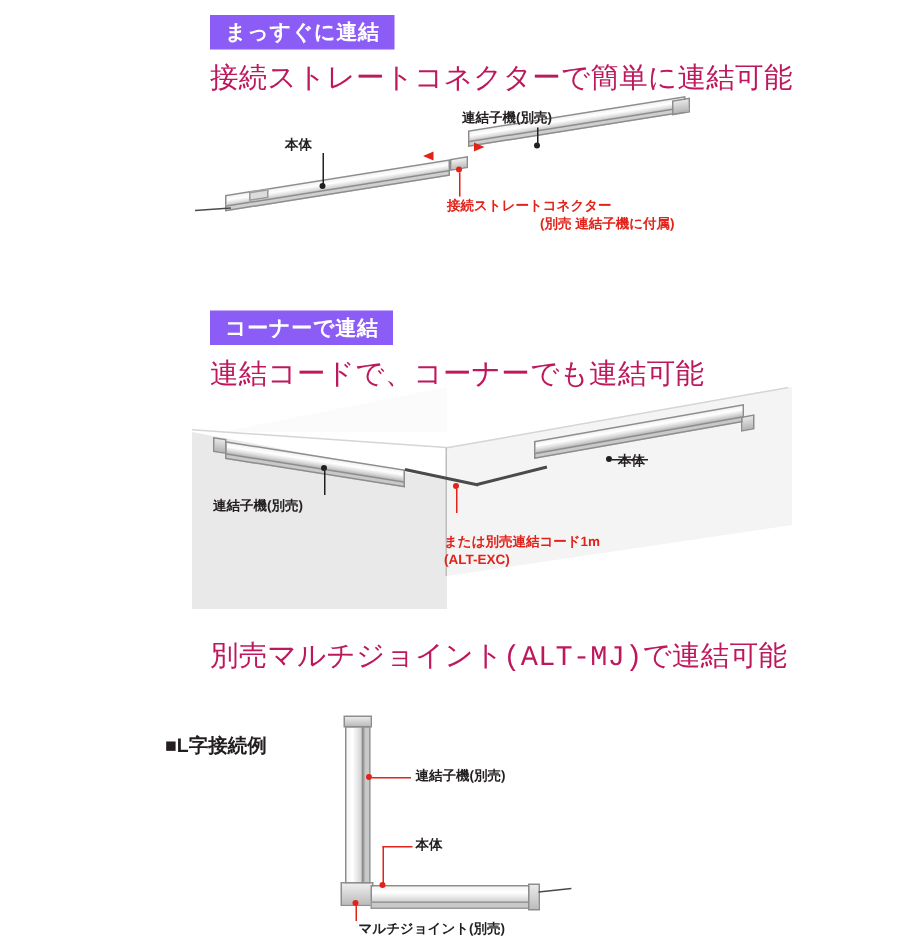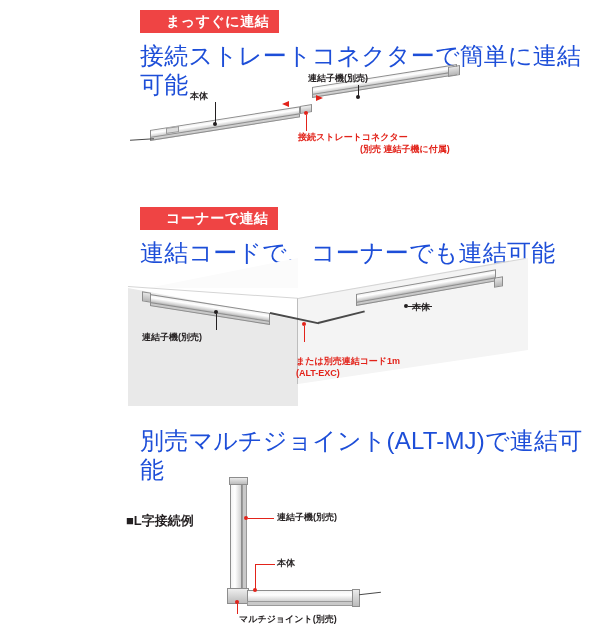--- a/index.html
+++ b/index.html
@@ -16,35 +16,36 @@
     overflow: hidden;
   }
   .page {
     position: relative;
     width: 600px;
     height: 630px;
   }
   
   .badge {
     display: inline-block;
-    background: #ef4444;
+    background: #8b5cf6;
     color: #ffffff;
     font-size: 14px;
     font-weight: bold;
     letter-spacing: 0.5px;
-    padding: 3px 10px 4px 26px;
+    padding: 3px 10px 4px 10px;
     line-height: 1.15;
   }
   .headline {
-    font-size: 24px;
+    font-size: 19px;
     font-weight: normal;
     letter-spacing: 0.2px;
-    color: #1d4ed8;
+    color: #be185d;
     margin-top: 9px;
     line-height: 1.2;
+    font-family: Liberation Mono, monospace;
   }
   .section {
     position: absolute;
     left: 140px;
   }
   #sec1 { top: 10px; }
   #sec2 { top: 207px; }
   #sec3 { top: 418px; }
 
   
@@ -204,21 +205,21 @@
     <div class="lbl red" style="left:168px; top:98px;text-align:center;">または別売連結コード1m</div>
     <div class="lbl red" style="left:168px; top:110px;">(ALT-EXC)</div>
     <div class="leader red" style="left:176px; top:68px; width:1px; height:16px;"></div>
     <div class="dot red" style="left:174px; top:64px;"></div>
   </div>
 
   <div class="section" id="sec3">
     <div class="headline">別売マルチジョイント(ALT-MJ)で連結可能</div>
   </div>
 
-  <div class="subhead" style="left:126px; top:488px;margin-top:24px;">■L字接続例</div>
+  <div class="subhead" style="left:110px; top:488px;">■L字接続例</div>
 
   <div class="illus" id="illus3">
 
     <div style="position:absolute; left:120px; top:4px; width:12px; height:106px; background:linear-gradient(to right,#f4f4f4,#ffffff 40%,#d2d2d2); border:1px solid #8d8d8d; box-sizing:border-box;"></div>
     <div style="position:absolute; left:132px; top:4px; width:5px; height:106px; background:#c9c9c9; border:1px solid #9a9a9a; box-sizing:border-box;"></div>
     <div style="position:absolute; left:119px; top:-3px; width:19px; height:8px; background:linear-gradient(to bottom,#eaeaea,#bcbcbc); border:1px solid #8d8d8d; box-sizing:border-box;"></div>
 
     <div style="position:absolute; left:117px; top:108px; width:22px; height:16px; background:linear-gradient(to bottom,#eeeeee,#bcbcbc); border:1px solid #8d8d8d; box-sizing:border-box;"></div>
 
     <div style="position:absolute; left:137px; top:110px; width:106px; height:12px; background:linear-gradient(to bottom,#f4f4f4,#ffffff 40%,#d2d2d2); border:1px solid #8d8d8d; box-sizing:border-box;"></div>

